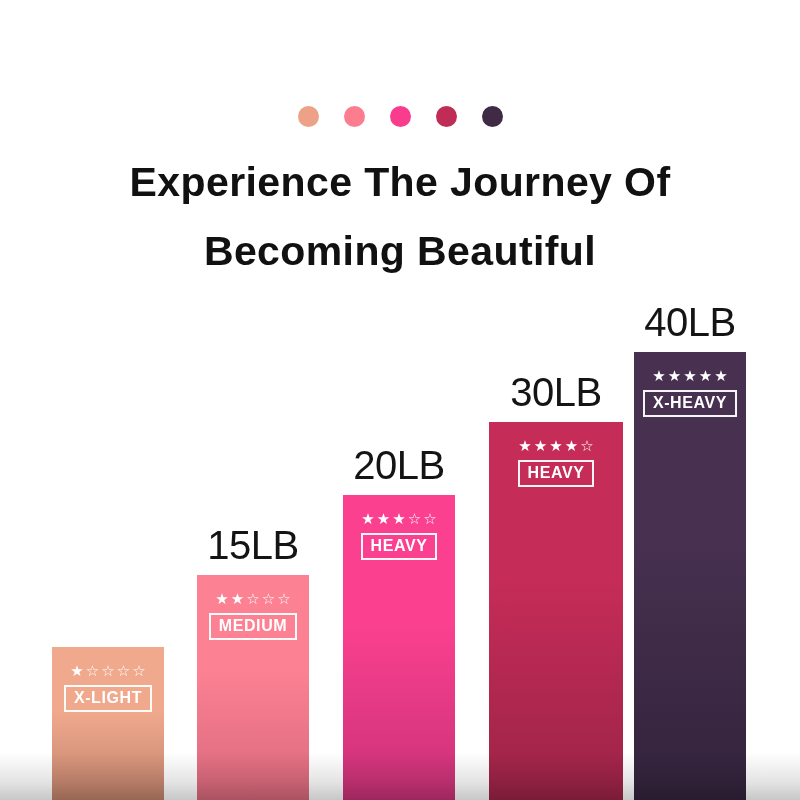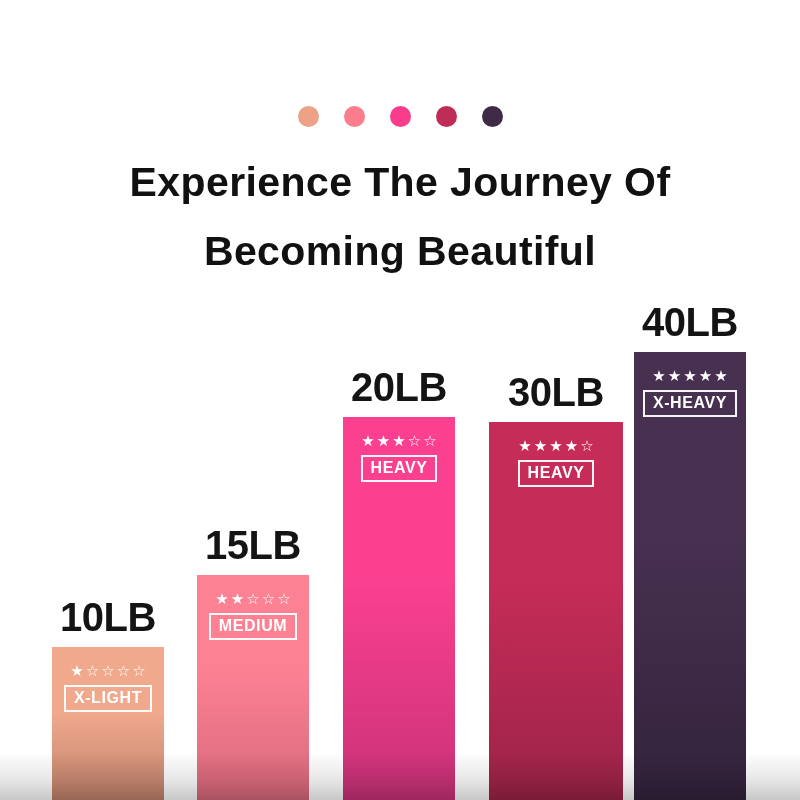--- a/index.html
+++ b/index.html
@@ -72,21 +72,21 @@
     bottom: 0;
   }
 
   .bar-value {
     position: absolute;
     left: 50%;
     transform: translateX(-50%);
     bottom: 100%;
     margin-bottom: 7px;
     font-size: 40px;
-    font-weight: bold;
+    font-weight: normal;
     color: #141414;
     white-space: nowrap;
     letter-spacing: -0.5px;
   }
 
   .bar {
     position: relative;
     width: 100%;
     height: 100%;
     overflow: hidden;
@@ -153,21 +153,20 @@
       <div class="dot" style="background: rgb(63, 43, 69);"></div>
     </div>
 
   <div class="headline">
     <span class="line">Experience The Journey Of</span>
     <span class="line">Becoming Beautiful</span>
   </div>
 
   <div class="chart">
       <div class="bar-group" style="left: 52px; width: 112px; height: 153px;">
-        <div class="bar-value">10LB</div>
         <div class="bar">
           <div class="bar-inner" style="background: linear-gradient(rgb(240, 169, 141) 0%, rgb(240, 169, 141) 42%, rgb(194, 131, 108) 100%);"></div>
           <div class="bar-content">
             <div class="stars">
               <span>★</span>
               <span>☆</span>
               <span>☆</span>
               <span>☆</span>
               <span>☆</span>
             </div>
@@ -184,21 +183,21 @@
               <span>★</span>
               <span>★</span>
               <span>☆</span>
               <span>☆</span>
               <span>☆</span>
             </div>
             <div class="tag">MEDIUM</div>
           </div>
         </div>
       </div>
-      <div class="bar-group" style="left: 343px; width: 112px; height: 383px;">
+      <div class="bar-group" style="left: 343px; width: 112px; height: 305px;">
         <div class="bar-value">20LB</div>
         <div class="bar">
           <div class="bar-inner" style="background: linear-gradient(rgb(251, 64, 144) 0%, rgb(251, 64, 144) 42%, rgb(201, 50, 119) 100%);"></div>
           <div class="bar-content">
             <div class="stars">
               <span>★</span>
               <span>★</span>
               <span>★</span>
               <span>☆</span>
               <span>☆</span>

